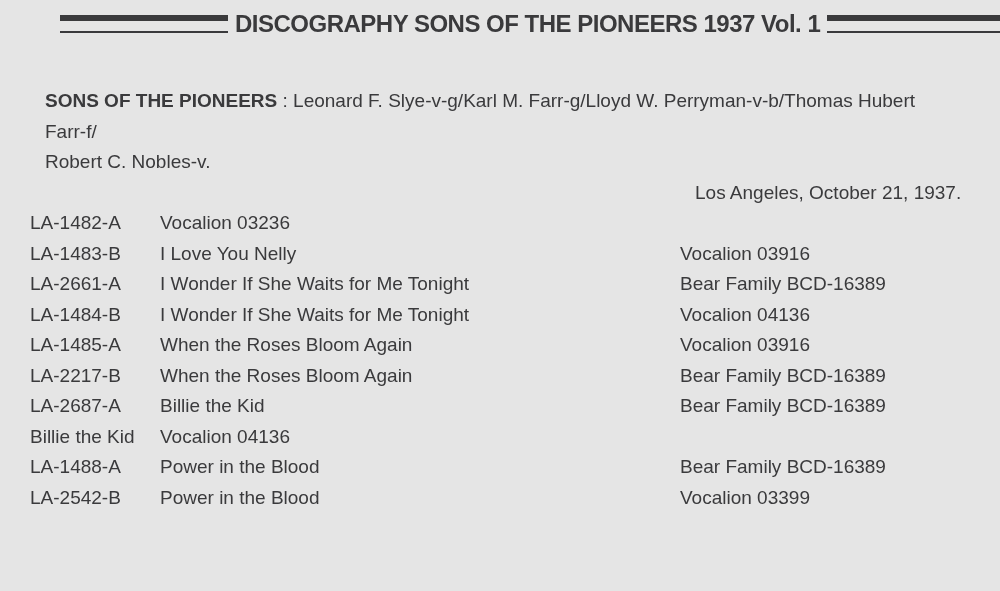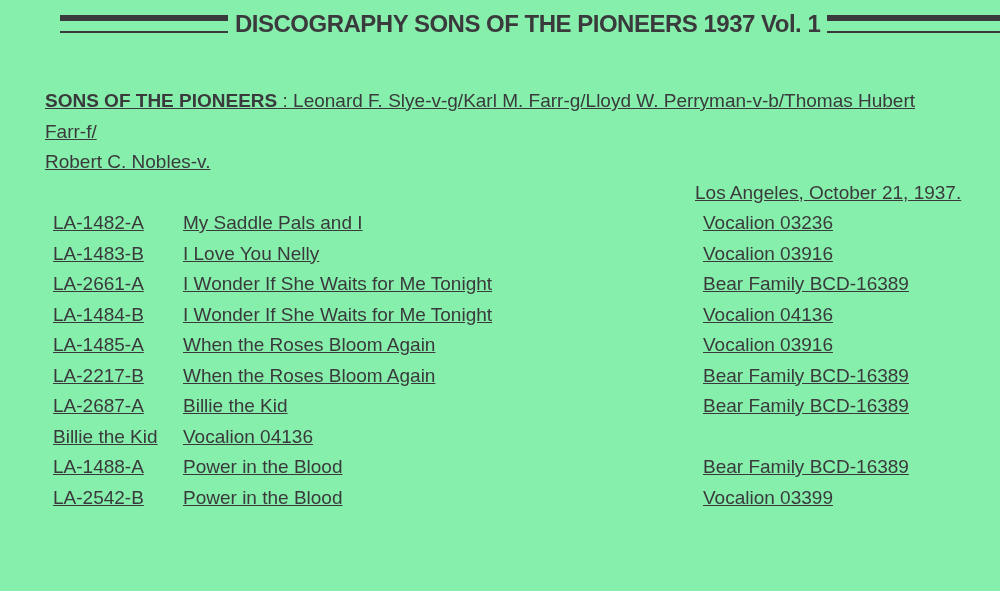--- a/index.html
+++ b/index.html
@@ -4,21 +4,21 @@
 <style>
   html, body {
     margin: 0;
     padding: 0;
     background: #ffffff;
   }
   .page {
     position: relative;
     width: 1000px;
     height: 591px;
-    background: #86efac;
+    background: #e5e5e5;
     color: #3a3a3c;
     font-family: "Liberation Sans", sans-serif;
     overflow: hidden;
   }
   
   .header {
     display: flex;
     align-items: center;
     margin: 8px 0 0 60px;
     height: 32px;
@@ -37,35 +37,34 @@
     padding: 0 7px;
     font-size: 24px;
     font-weight: bold;
     letter-spacing: -0.5px;
     line-height: 32px;
   }
   
   .body-text {
     font-size: 19px;
     line-height: 30.5px;
-    text-decoration: underline;
   }
   .personnel {
     margin: 46px 40px 0 45px;
   }
   .personnel .group-name {
     font-weight: bold;
   }
   .session-line {
     margin-left: 695px;
     white-space: nowrap;
   }
   
   .disc-table {
-    margin-left: 53px;
+    margin-left: 30px;
   }
   .disc-row {
     display: grid;
     grid-template-columns: 130px 520px 1fr;
     height: 30.5px;
   }
   .disc-row > div {
     white-space: nowrap;
     overflow: visible;
   }
@@ -85,21 +84,20 @@
     <span class="group-name">SONS OF THE PIONEERS</span><span> : Leonard F. Slye-v-g/Karl M. Farr-g/Lloyd W. Perryman-v-b/Thomas Hubert Farr-f/</span>
     <br>
     <span>Robert C. Nobles-v.</span>
   </div>
 
   <div class="session-line body-text">Los Angeles, October 21, 1937.</div>
 
   <div class="disc-table body-text">
     <div class="disc-row">
       <div>LA-1482-A</div>
-      <div>My Saddle Pals and I</div>
       <div>Vocalion 03236</div>
     </div>
 
     <div class="disc-row">
       <div>LA-1483-B</div>
       <div>I Love You Nelly</div>
       <div>Vocalion 03916</div>
     </div>
 
     <div class="disc-row">

